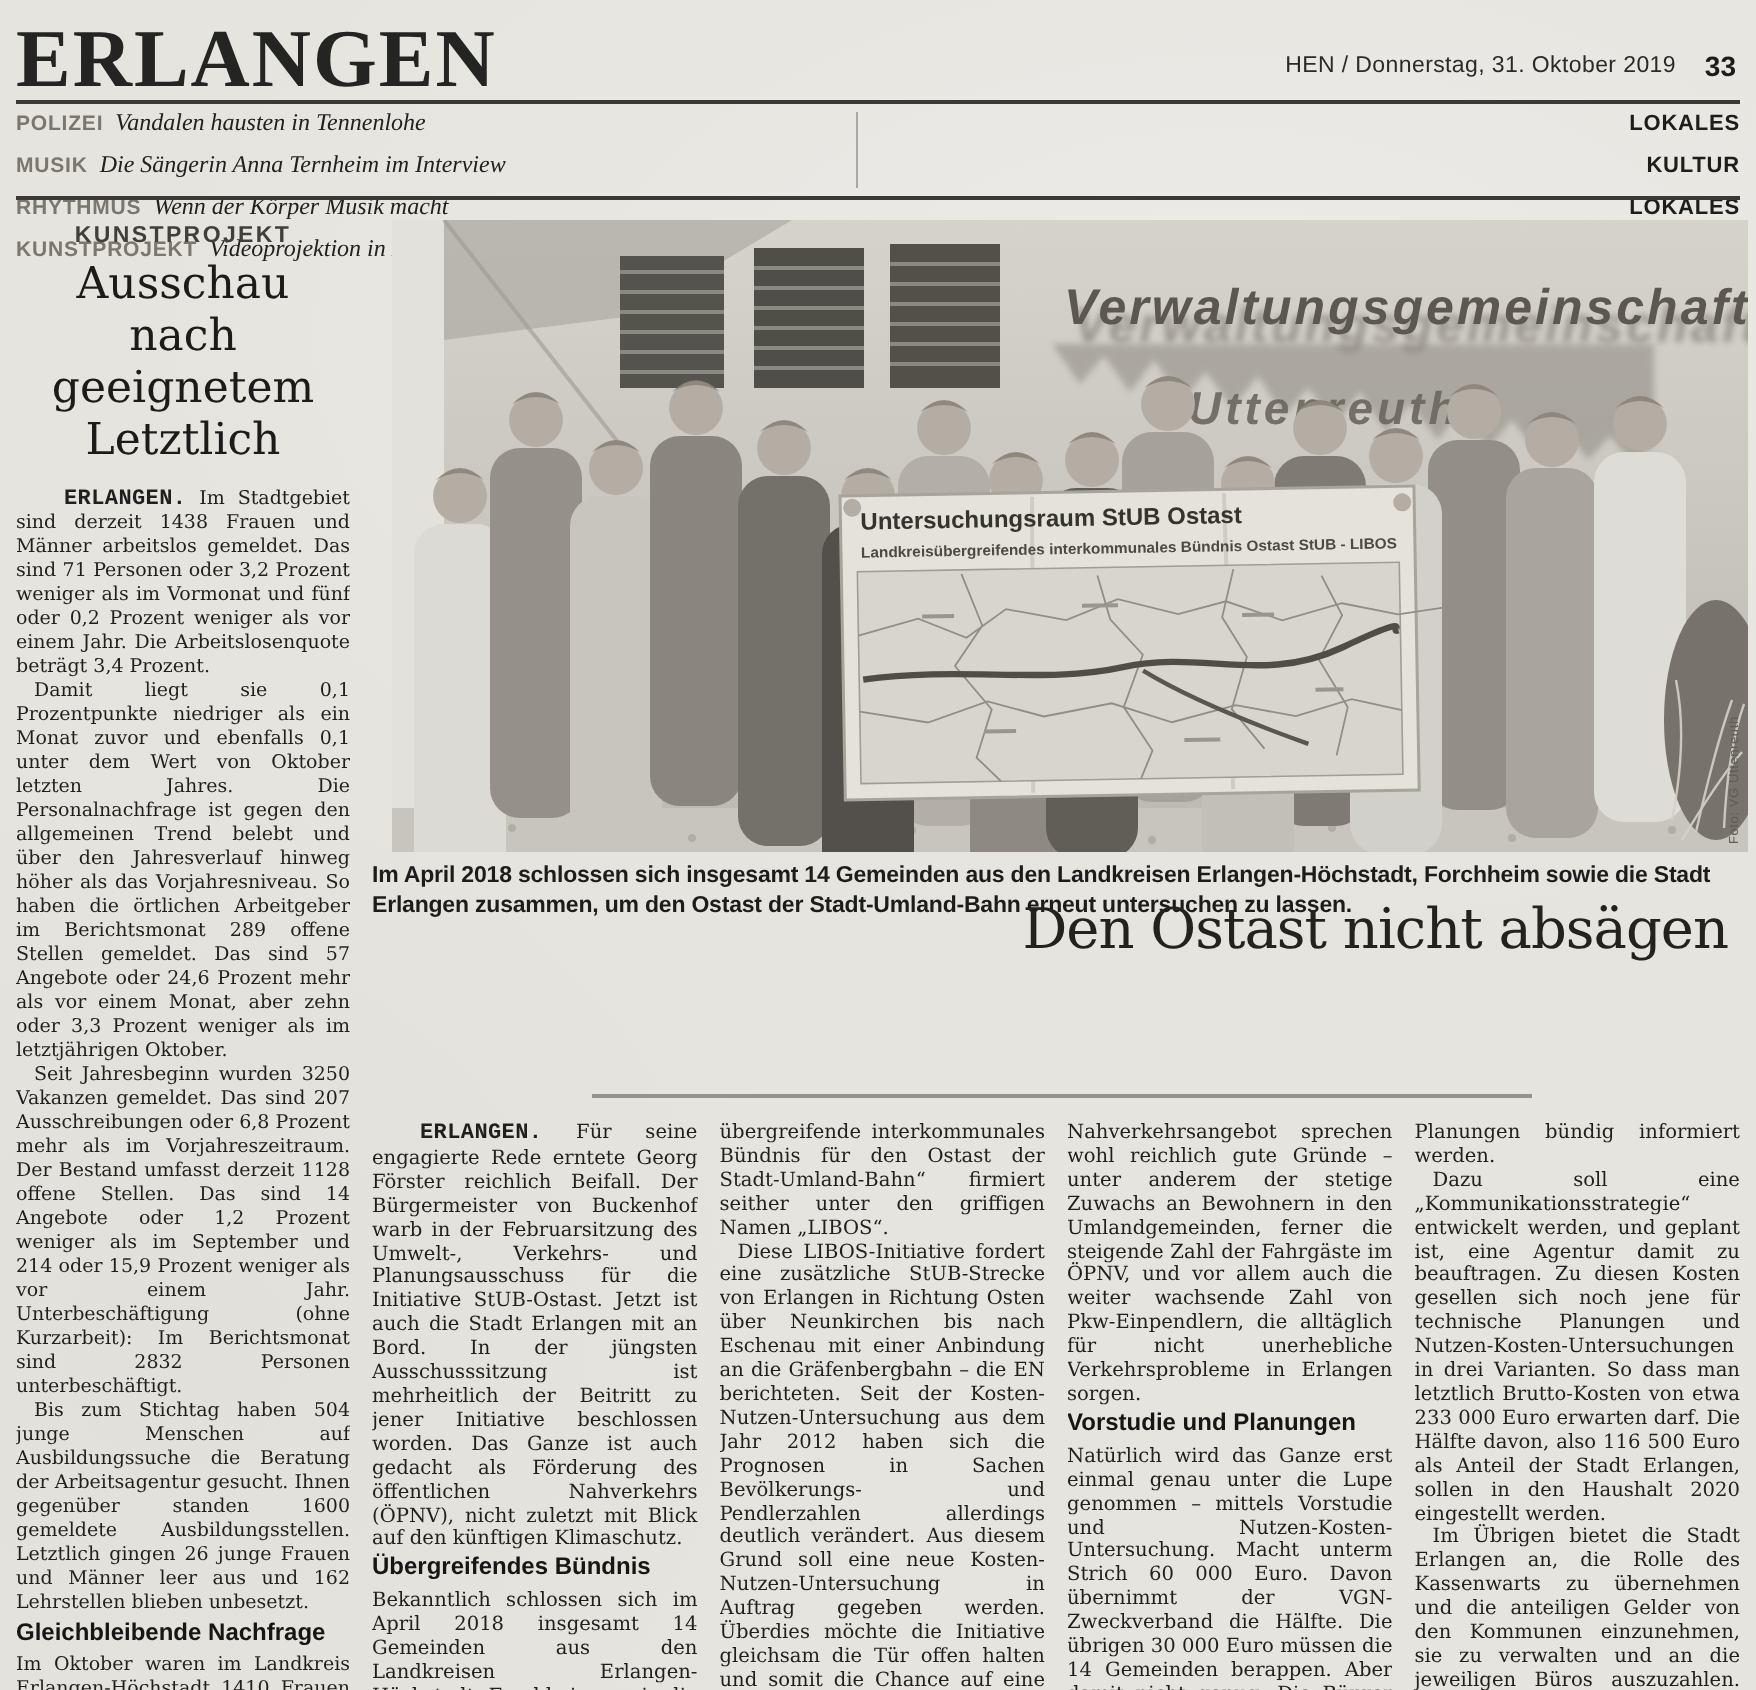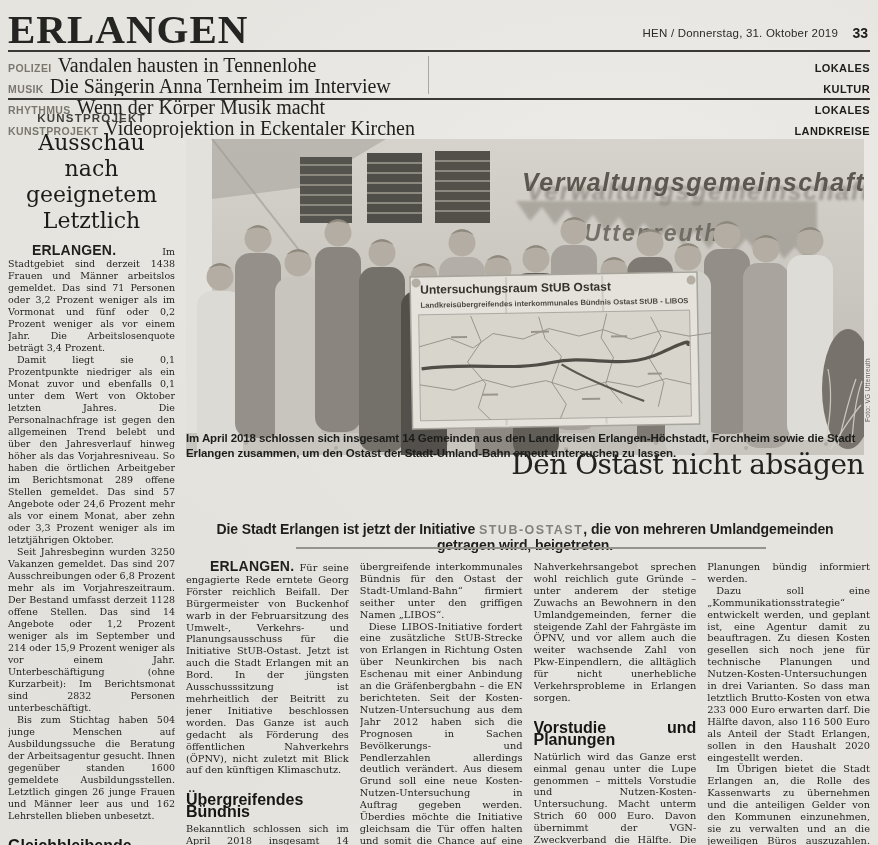--- a/index.html
+++ b/index.html
@@ -13,33 +13,33 @@
   .nameplate-sub{position:absolute;left:256px;top:25px;font-family:"Liberation Serif",serif;font-weight:400;font-size:20px;letter-spacing:2px;color:#33332f;}
   .edition{position:absolute;right:40px;top:27px;font-size:11.5px;letter-spacing:.2px;color:#2a2a28;}
   .pageno{position:absolute;right:10px;top:25px;font-size:14px;font-weight:700;color:#1c1c1a;}
   .rule-a{position:absolute;left:8px;right:8px;top:50px;height:2px;background:#3a3936;}
   .rule-b{position:absolute;left:8px;right:8px;top:98px;height:2px;background:#3a3936;}
   
   .teasers{position:absolute;left:8px;right:8px;top:54px;height:42px;display:grid;grid-template-columns:1fr;grid-auto-rows:21px;column-gap:22px;}
   .teasers::before{content:"";position:absolute;left:calc(50% - 11px);top:2px;bottom:2px;width:1px;background:#a9a7a1;}
   .teaser{display:flex;align-items:baseline;overflow:hidden;}
   .teaser .kick{font-weight:700;font-size:10.5px;letter-spacing:.4px;color:#7b776f;margin-right:6px;flex:none;}
-  .teaser .ttl{font-family:"Liberation Serif",serif;font-size:20px;color:#21211f;flex:1;white-space:nowrap;}
+  .teaser .ttl{font-family:"Liberation Serif",serif;font-size:12px;color:#21211f;flex:1;white-space:nowrap;font-style:italic;}
   .teaser .sec{font-weight:700;font-size:11px;letter-spacing:.4px;color:#1d1d1b;flex:none;}
   
   .leftcol{position:absolute;left:8px;top:112px;width:167px;height:733px;overflow:hidden;}
   .leftcol .kicker{text-align:center;font-weight:700;font-size:11.5px;letter-spacing:1.2px;color:#403f3b;}
   .leftcol h2{margin:6px 0 10px;text-align:center;font-family:"DejaVu Serif",serif;font-weight:500;font-size:22px;line-height:1.18;color:#1b1b19;}
   .body-text{font-family:"DejaVu Serif",serif;font-size:9.5px;line-height:12px;text-align:justify;color:#1f1f1d;}
   .body-text p{margin:0;}
   .body-text p + p{text-indent:9px;}
-  .dl{font-family:Liberation Sans, sans-serif;font-weight:700;font-size:14px;letter-spacing:.2px;padding-left:24px;}
-  .subhead{font-family:"Liberation Sans",sans-serif;font-weight:700;font-size:16px;margin:18px 0 5px;color:#161614;}
-  
-  .photo{position:absolute;left:186px;top:110px;width:678px;height:316px;box-shadow:0 0 0 1px #8f8d88 inset;background:#c5c2bc;margin-top:29px;}
+  .dl{font-family:Liberation Mono, monospace;font-weight:700;font-size:11px;letter-spacing:.2px;padding-left:24px;}
+  .subhead{font-family:"Liberation Sans",sans-serif;font-weight:700;font-size:12px;margin:2px 0 5px;color:#161614;}
+  
+  .photo{position:absolute;left:196px;top:110px;width:678px;height:316px;box-shadow:0 0 0 1px #8f8d88 inset;background:#c5c2bc;}
   .photo svg{display:block;}
   .credit{position:absolute;left:864px;top:252px;height:170px;writing-mode:vertical-rl;transform:rotate(180deg);font-size:6.5px;letter-spacing:.3px;color:#5f5d59;}
   .caption{position:absolute;left:186px;top:431px;width:684px;font-weight:700;font-size:11.5px;line-height:1.32;letter-spacing:-.1px;color:#1c1c1a;}
   
   .headline{position:absolute;left:186px;top:448px;width:678px;text-align:right;font-family:"DejaVu Serif",serif;font-weight:500;font-size:28px;letter-spacing:-.5px;color:#22221f;}
   .subheadline{position:absolute;left:186px;top:521px;width:678px;text-align:center;font-weight:700;font-size:14px;letter-spacing:-.1px;color:#1e1e1c;}
   .subheadline .hl{color:#85827c;letter-spacing:1.5px;font-size:12.5px;}
   .deck-rule{position:absolute;left:296px;top:547px;width:470px;height:2px;background:#96938d;}
   .maincols{position:absolute;left:186px;top:561px;width:684px;height:284px;display:flex;gap:11px;overflow:hidden;}
   .maincols .col{flex:1 1 0;overflow:hidden;}
@@ -223,21 +223,20 @@
             <path d="M666,304 q2,-40 10,-62"></path>
             <path d="M645,310 q18,-30 30,-44"></path>
         </g>
       </g>
     </svg>
   </div>
   <div class="credit">Foto: VG Uttenreuth</div>
   <div class="caption">Im April 2018 schlossen sich insgesamt 14 Gemeinden aus den Landkreisen Erlangen-Höchstadt, Forchheim sowie die Stadt Erlangen zusammen, um den Ostast der Stadt-Umland-Bahn erneut untersuchen zu lassen.</div>
 
   <div class="headline">Den Ostast nicht absägen</div>
-  <div class="subheadline"><span>Die Stadt Erlangen ist jetzt der Initiative </span><span class="hl">STUB-OSTAST</span><span>, die von mehreren Umlandgemeinden getragen wird, beigetreten.</span></div>
   <div class="deck-rule"></div>
 
   <div class="maincols">
     <div class="col body-text">
       <p><span class="dl">ERLANGEN.</span> <span>Für seine engagierte Rede erntete Georg Förster reichlich Beifall. Der Bürgermeister von Buckenhof warb in der Februarsitzung des Umwelt-, Verkehrs- und Planungsausschuss für die Initiative StUB-Ostast. Jetzt ist auch die Stadt Erlangen mit an Bord. In der jüngsten Ausschusssitzung ist mehrheitlich der Beitritt zu jener Initiative beschlossen worden. Das Ganze ist auch gedacht als Förderung des öffentlichen Nahverkehrs (ÖPNV), nicht zuletzt mit Blick auf den künftigen Klimaschutz.</span></p>
       <div class="subhead">Übergreifendes Bündnis</div>
       <p>Bekanntlich schlossen sich im April 2018 insgesamt 14 Gemeinden aus den Landkreisen Erlangen-Höchstadt, Forchheim sowie die Stadt Erlangen zusammen, um den Ostast der Stadt-Umland-Bahn erneut untersuchen zu lassen. Dieses „landkreis-</p>
     </div>
     <div class="col body-text">
       <p>übergreifende interkommunales Bündnis für den Ostast der Stadt-Umland-Bahn“ firmiert seither unter den griffigen Namen „LIBOS“.</p>

